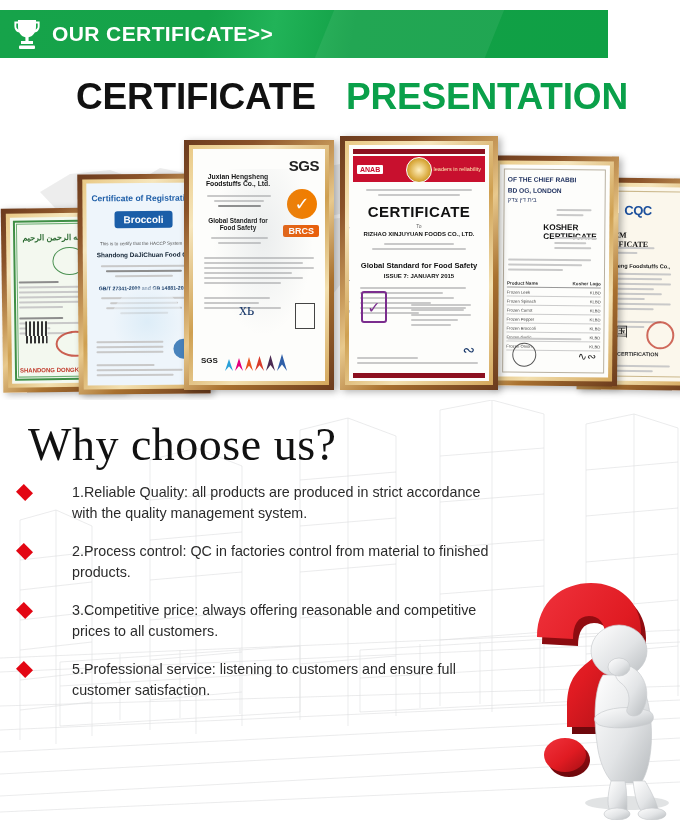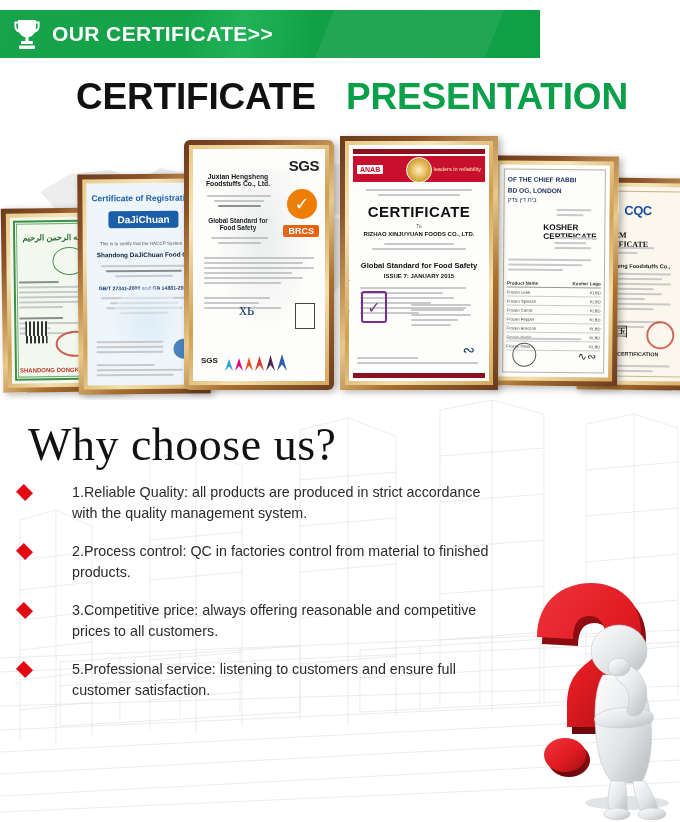--- a/index.html
+++ b/index.html
@@ -7,21 +7,21 @@
   html, body {
     width: 680px; height: 822px;
     background: #ffffff;
     font-family: "Liberation Sans", sans-serif;
     overflow: hidden;
   }
   .page { position: relative; width: 680px; height: 822px; background:#fff; }
 
   
   .header-bar {
-    position: absolute; left: 0; top: 10px; width: 540px; height: 48px;
+    position: absolute; left: 0; top: 10px; width: 608px; height: 48px;
     background: linear-gradient(100deg, #16a34a 0%, #15a349 34%, #21b358 45%,
                                 #12a046 58%, #0fa045 100%);
     display: flex; align-items: center; overflow: hidden;
   }
   .header-bar::after{
     content:""; position:absolute; left:320px; top:-20px; width:170px; height:110px;
     background:rgba(255,255,255,.07); transform:skewX(-22deg); pointer-events:none;
   }
   .trophy-wrap { position: relative; width: 52px; height: 48px; flex: 0 0 52px; }
   .trophy-wrap svg { position:absolute; left:12px; top:8px; }
@@ -170,21 +170,21 @@
       </div>
     </div>
 
     <div class="cert" style="left:78px; top:52px; width:132px; height:220px; transform:rotate(-0.4deg); z-index:2;">
       <div class="inner-gold">
         <div class="paper tint-blue">
           <div style="position:absolute;left:0;right:0;top:10px;text-align:center;font-size:8.5px;
                       font-weight:bold;color:#1f5fa8;">Certificate of Registration</div>
           <div style="position:absolute;left:50%;top:28px;transform:translateX(-50%);
                       background:#1b5ea8;color:#fff;font-size:10px;font-weight:bold;
-                      padding:3px 9px;border-radius:3px;">DaJiChuan</div>
+                      padding:3px 9px;border-radius:3px;">Broccoli</div>
           <div style="position:absolute;left:0;right:0;top:58px;text-align:center;font-size:4.6px;color:#555;">
             This is to certify that the HACCP System of
           </div>
           <div style="position:absolute;left:0;right:0;top:68px;text-align:center;font-size:6.4px;
                       font-weight:bold;color:#123;">Shandong DaJiChuan Food Co</div>
           <div class="c-lines" style="top:82px;">
             <div class="ln w90 ctr"></div>
               <div class="ln dk w80 ctr"></div>
               <div class="ln w60 ctr"></div>
           </div>
@@ -207,21 +207,21 @@
                       background:#2a6fb0;opacity:.85;"></div>
           <div class="c-lines" style="bottom:6px;">
             <div class="ln w60"></div>
               <div class="ln w90"></div>
               <div class="ln w80"></div>
           </div>
         </div>
       </div>
     </div>
 
-    <div class="cert" style="left:184px; top:18px; width:150px; height:250px; z-index:3;border-radius:6px;">
+    <div class="cert" style="left:184px; top:18px; width:150px; height:250px; z-index:3;">
       <div class="inner-gold">
         <div class="paper">
           <div style="position:absolute;right:6px;top:8px;font-size:15px;font-weight:bold;color:#222;letter-spacing:-.5px;">SGS</div>
           <div style="position:absolute;left:10px;top:24px;right:52px;text-align:center;font-size:6.8px;
                       font-weight:bold;color:#111;">Juxian Hengsheng Foodstuffs Co., Ltd.</div>
           <div class="c-lines" style="top:46px;right:50px;">
             <div class="ln w90 ctr"></div>
               <div class="ln w70 ctr"></div>
               <div class="ln dk w60 ctr"></div>
           </div>

